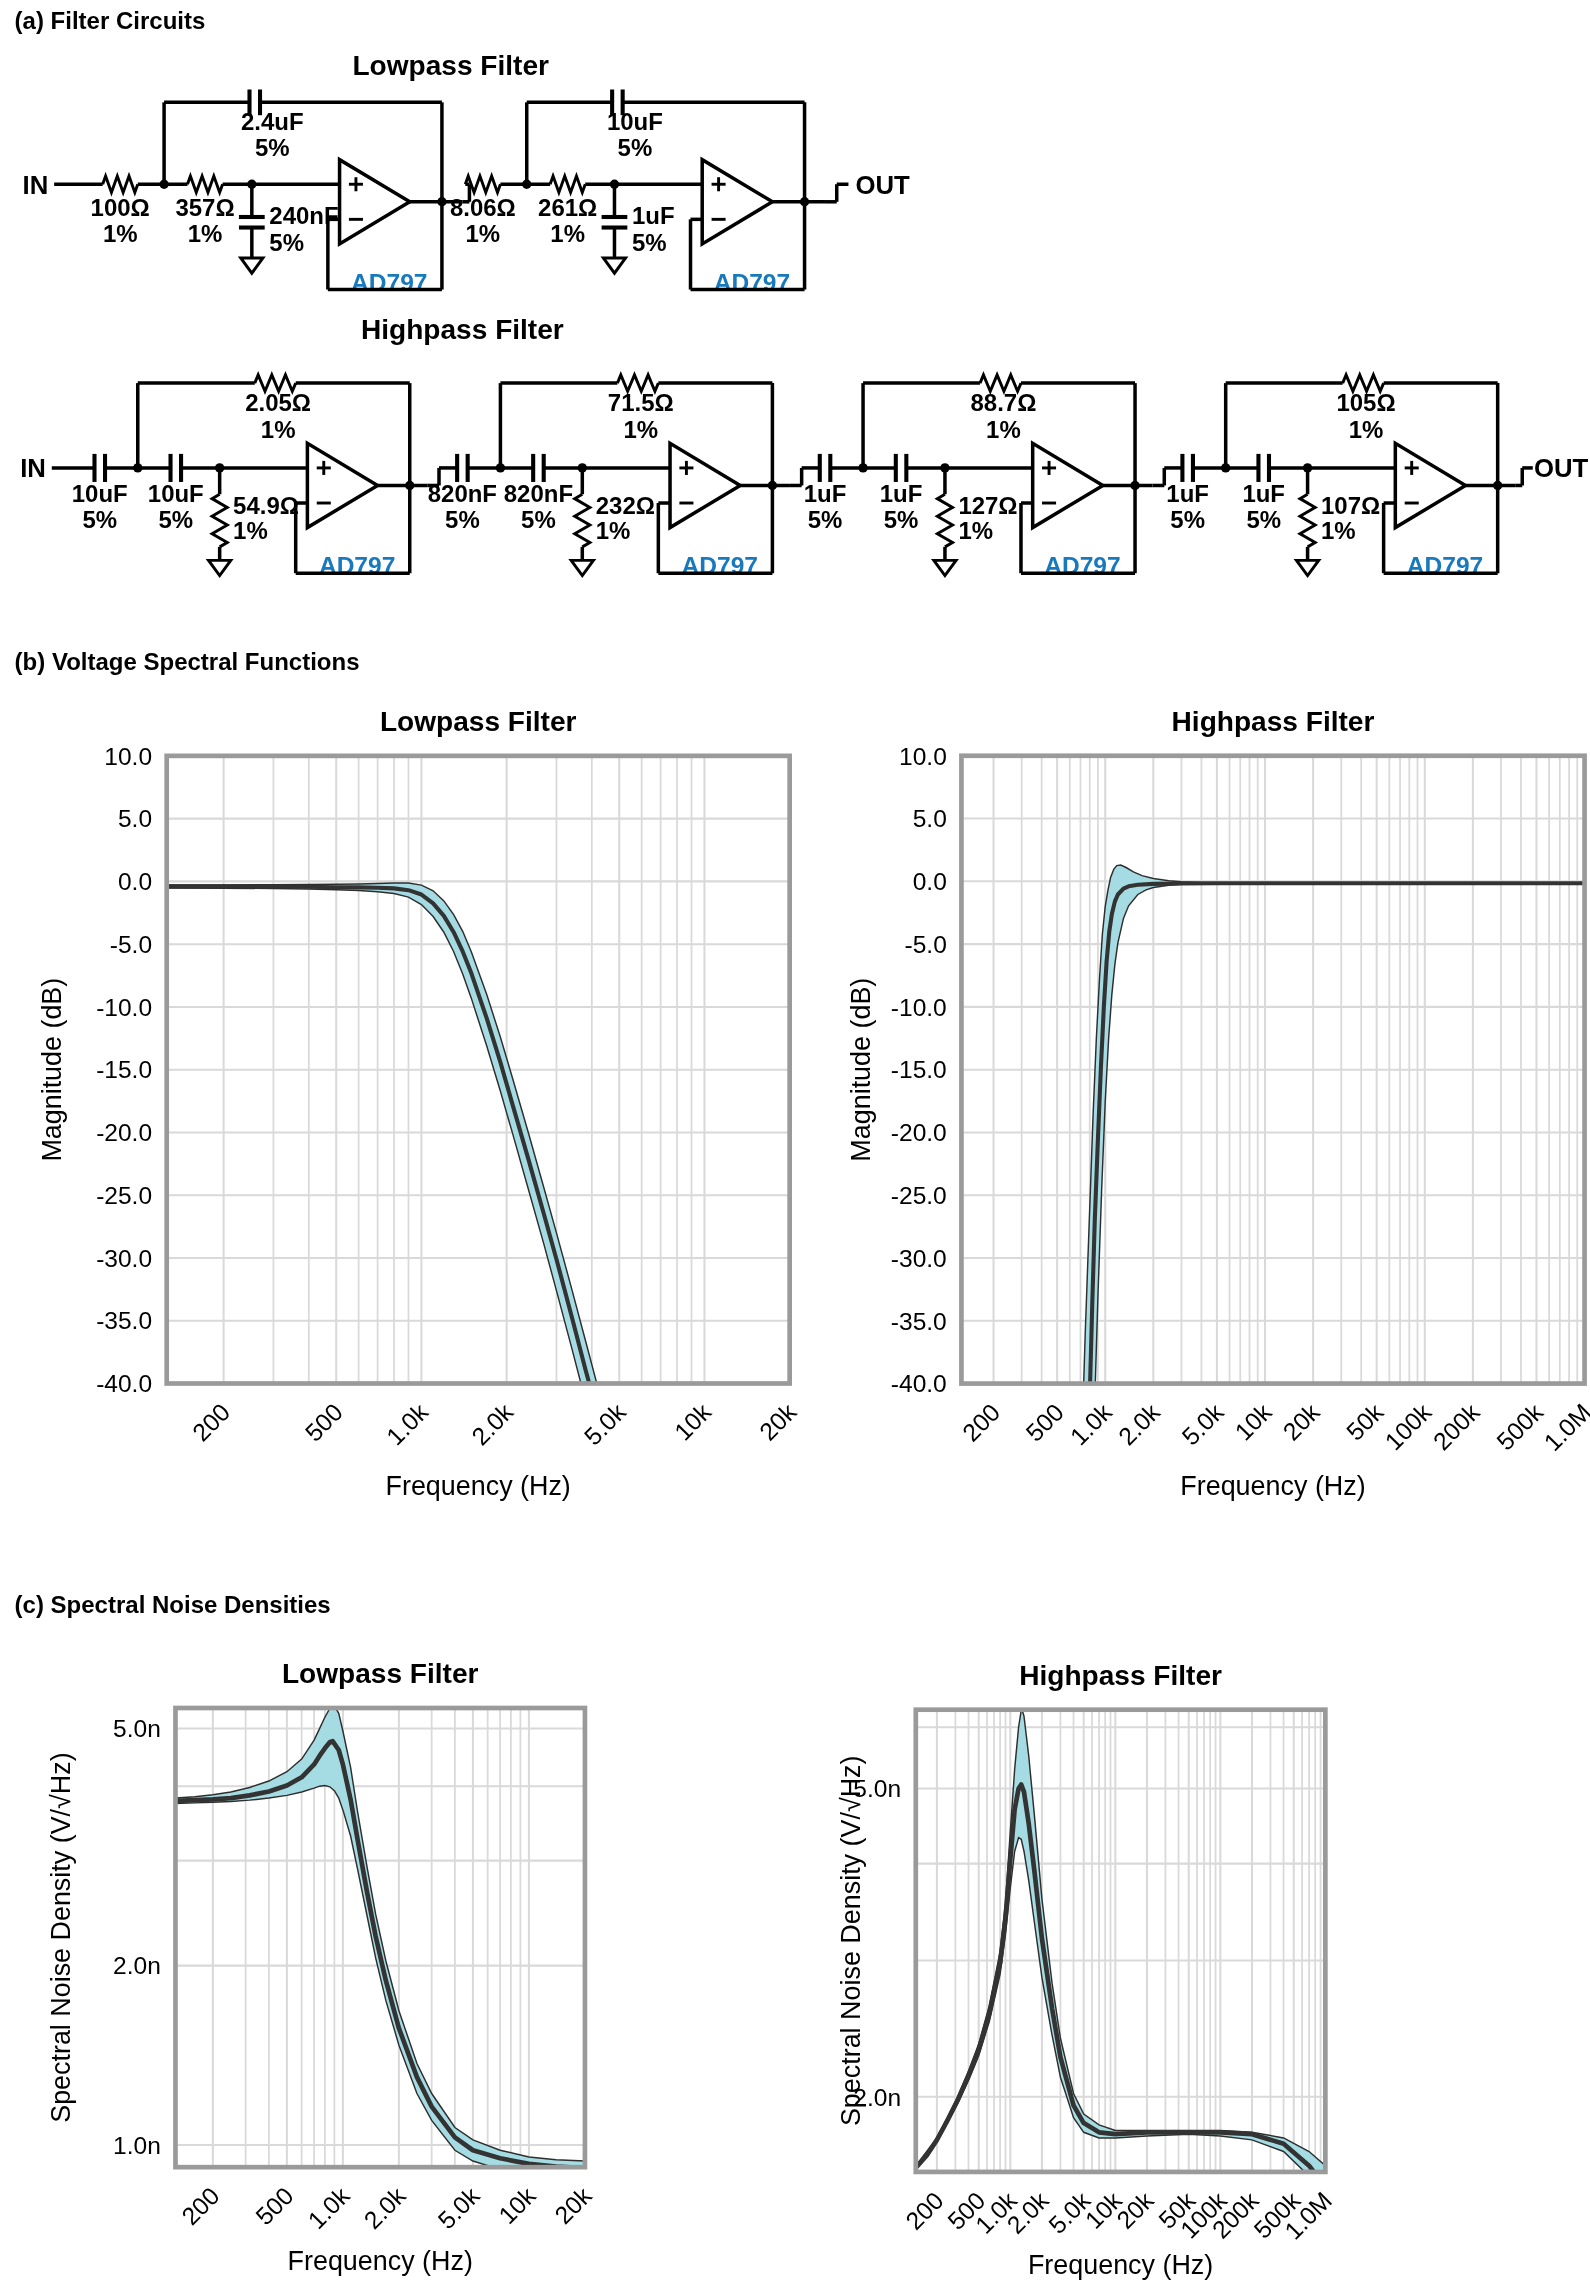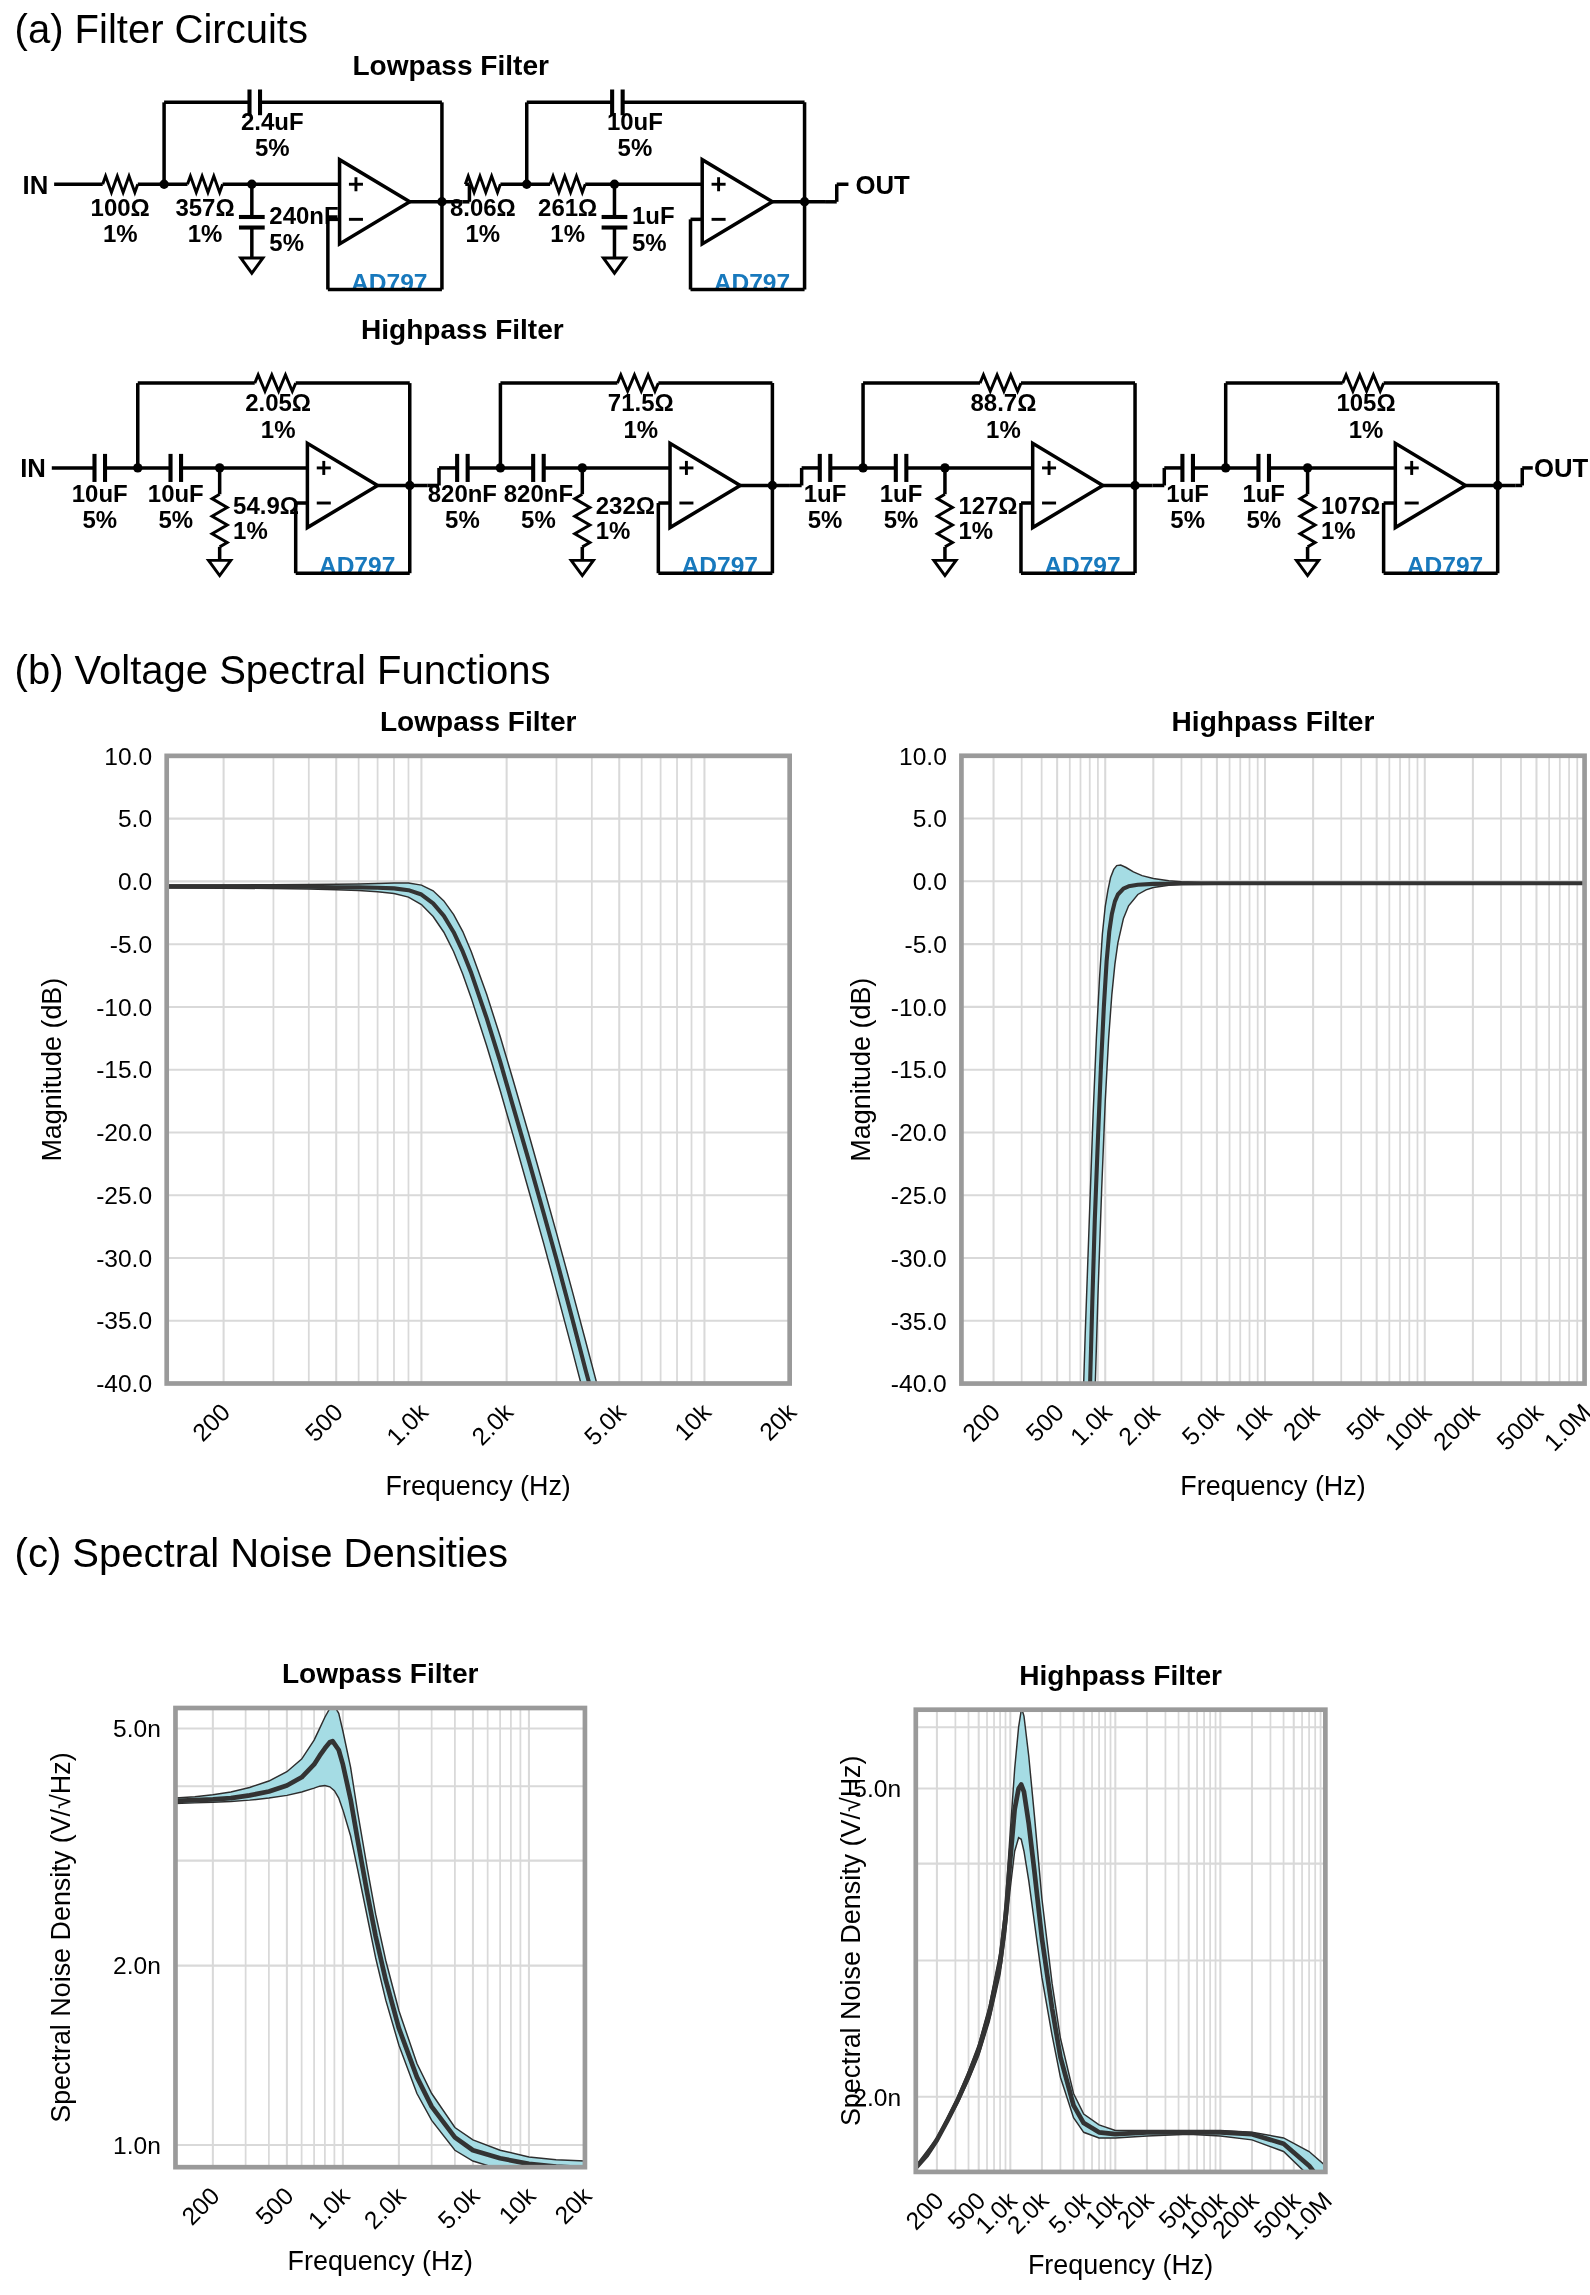--- a/index.html
+++ b/index.html
@@ -1,18 +1,18 @@
 <!DOCTYPE html>
 <html style="font-size:9.4px"><head>
 <meta charset="utf-8">
 <style>
   html,body{margin:0;padding:0;background:#ffffff;}
   body{width:1591px;height:2295px;position:relative;overflow:hidden;
        font-family:"Liberation Sans", sans-serif;color:#000;}
-  .hdr{position:absolute;font-size:40px;font-weight:400;color:#000;white-space:nowrap;}
+  .hdr{position:absolute;font-size:24px;font-weight:700;color:#000;white-space:nowrap;}
   svg{position:absolute;overflow:visible;}
 </style>
 </head>
 <body>
 
 <div class="hdr" style="left:14.6px;top:7px">(a) Filter Circuits</div>
 
 <svg id="circuits" width="1591" height="620" style="left:0;top:0" viewBox="0 0 2719 1060">
     <text x="770" y="128" text-anchor="middle" font-size="48" font-weight="700" fill="#000">Lowpass Filter</text>
     <text x="82" y="331" text-anchor="end" font-size="44" font-weight="700" fill="#000">IN</text>
@@ -406,21 +406,21 @@
     <text x="1016.7163879826156" y="1237" text-anchor="end" font-size="42" font-weight="400" fill="#000" transform="rotate(-45 1016.7163879826156 1237)">50k</text>
     <text x="1098.9212752961432" y="1237" text-anchor="end" font-size="42" font-weight="400" fill="#000" transform="rotate(-45 1098.9212752961432 1237)">100k</text>
     <text x="1181.1261626096707" y="1237" text-anchor="end" font-size="42" font-weight="400" fill="#000" transform="rotate(-45 1181.1261626096707 1237)">200k</text>
     <text x="1289.7951126864723" y="1237" text-anchor="end" font-size="42" font-weight="400" fill="#000" transform="rotate(-45 1289.7951126864723 1237)">500k</text>
     <text x="1372" y="1237" text-anchor="end" font-size="42" font-weight="400" fill="#000" transform="rotate(-45 1372 1237)">1.0M</text>
     <text x="825.5" y="70" text-anchor="middle" font-size="48" font-weight="700" fill="#000">Highpass Filter</text>
     <text x="825.5" y="1375" text-anchor="middle" font-size="46" font-weight="400" fill="#000">Frequency (Hz)</text>
     <text x="137" y="648.5" text-anchor="middle" font-size="46" font-weight="400" fill="#000" transform="rotate(-90 137 648.5)">Magnitude (dB)</text>
   </svg>
 
-<div class="hdr" style="left:14.6px;top:1531px">(c) Spectral Noise Densities</div>
+<div class="hdr" style="left:14.6px;top:1591px">(c) Spectral Noise Densities</div>
 
 <svg width="854" height="663" style="left:0;top:1633px" viewBox="0 0 1460 1133">
     <g>
       <line x1="363.9267211296077" y1="128" x2="363.9267211296077" y2="913" stroke="#d9d9d9" stroke-width="3.5"></line>
       <line x1="419.93019339358915" y1="128" x2="419.93019339358915" y2="913" stroke="#d9d9d9" stroke-width="3"></line>
       <line x1="459.665289319772" y1="128" x2="459.665289319772" y2="913" stroke="#d9d9d9" stroke-width="3"></line>
       <line x1="490.4862241844753" y1="128" x2="490.4862241844753" y2="913" stroke="#d9d9d9" stroke-width="3.5"></line>
       <line x1="515.6687615837533" y1="128" x2="515.6687615837533" y2="913" stroke="#d9d9d9" stroke-width="3"></line>
       <line x1="536.9602935788487" y1="128" x2="536.9602935788487" y2="913" stroke="#d9d9d9" stroke-width="3"></line>
       <line x1="555.4038575099362" y1="128" x2="555.4038575099362" y2="913" stroke="#d9d9d9" stroke-width="3"></line>

